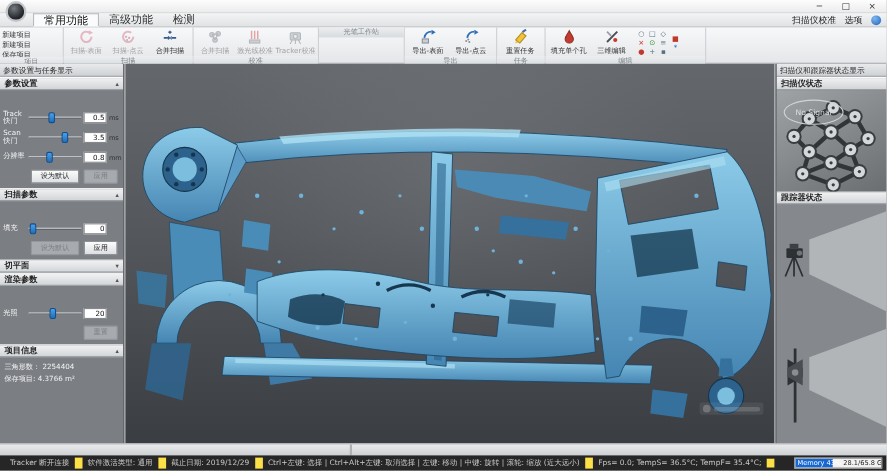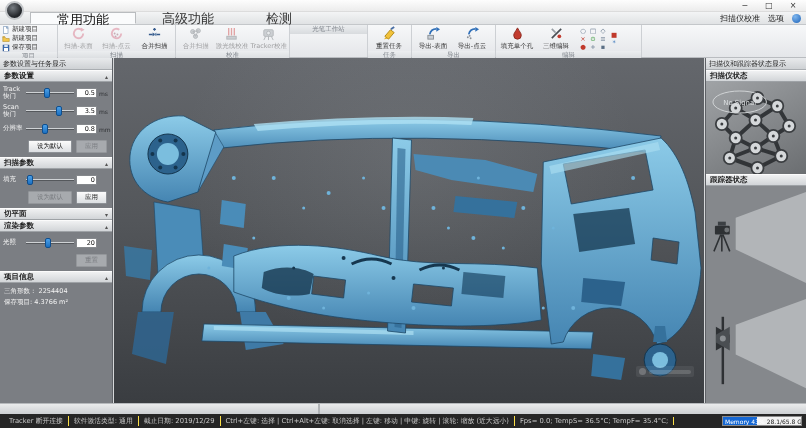--- a/index.html
+++ b/index.html
@@ -7,48 +7,48 @@
   body { font-family:"DejaVu Sans","Liberation Sans",sans-serif; position:relative; background:#d6d8da; font-size:8px; }
 
   
   .titlebar { position:absolute; top:0; left:0; right:0; height:12px; background:linear-gradient(#fdfdfd,#ececec); border-bottom:1px solid #dcdcdc; }
   .winbtns { position:absolute; top:0; right:2px; display:flex; gap:2px; }
   .winbtn { width:22px; height:11px; font-size:8px; line-height:11px; text-align:center; color:#333; cursor:default; }
   .logo { position:absolute; top:1px; left:5px; width:19px; height:19px; border-radius:50%;
           background:radial-gradient(circle at 38% 32%, #777c82, #23262a 65%); border:2px solid #c3c6c9; z-index:9; }
   
   .tabrow { position:absolute; top:12px; left:0; right:0; height:13px; background:linear-gradient(#f3f4f5,#e0e2e4); border-bottom:1px solid #c4c7ca; display:flex; align-items:flex-end; padding-left:30px; }
-  .tab { font-size:13px; padding:1px 26px 1px; color:#333; height:12px; line-height:11px; }
+  .tab { font-size:10px; padding:1px 9px 1px; color:#333; height:12px; line-height:11px; }
   .tab.active { background:#fafbfc; border:1px solid #b9bcbf; border-bottom:1px solid #fafbfc; color:#111; }
   .menu-right { position:absolute; right:5px; top:13px; display:flex; gap:8px; align-items:center; font-size:8px; color:#222; }
   .help-ball { width:9px; height:9px; border-radius:50%; background:radial-gradient(circle at 35% 30%, #7fb7ef, #1c62b8); }
 
   
   .ribbon { position:absolute; top:25px; left:0; right:0; height:33px; background:linear-gradient(#f7f8f9,#e4e6e9); border-bottom:1px solid #b9bcc0; display:flex; }
   .rgroup { height:100%; border-right:1px solid #cdd0d4; display:flex; flex-direction:column; }
   .rbtns { flex:1; display:flex; align-items:stretch; padding:1px 2px 0; gap:1px; }
   .rglabel { height:9px; font-size:6.5px; line-height:9px; color:#82878e; text-align:center; background:linear-gradient(#eceef0,#d8dbde); }
   .rbtn { width:38px; display:flex; flex-direction:column; align-items:center; justify-content:center; gap:1px; font-size:6.5px; color:#333; border-radius:2px; cursor:default; white-space:nowrap; }
   .rbtn svg { width:15px; height:15px; }
   .rbtn.disabled { opacity:.42; }
   .pcol { display:flex; flex-direction:column; justify-content:center; gap:1px; }
-  .pbtn { display:flex; align-items:flex-end; gap:2px; font-size:6.5px; color:#333; height:8px; white-space:nowrap; }
+  .pbtn { display:flex; align-items:center; gap:2px; font-size:6.5px; color:#333; height:8px; white-space:nowrap;flex-direction:column; }
   .pbtn svg { width:8px; height:8px; }
   .tgrid { display:grid; grid-template-columns:repeat(3,10px); grid-auto-rows:8px; align-content:center; margin-left:2px; }
   .tgrid span, .tcol span { font-size:6.5px; line-height:8px; text-align:center; color:#5a6e84; }
   .tcol { display:flex; flex-direction:column; justify-content:center; margin-left:2px; }
   .red { color:#c0392b !important; } .green { color:#3a9a3a !important; } .blue { color:#2f6fb8 !important; }
 
   
   .panel-left { position:absolute; top:58px; left:0; width:113px; bottom:25px; background:#7b7e83; border-right:1px solid #5f6267; display:flex; flex-direction:column; color:#f0f0f0; overflow:hidden; }
   .panel-right { position:absolute; top:58px; right:0; width:101px; bottom:25px; background:#7b7e83; border-left:1px solid #5f6267; display:flex; flex-direction:column; overflow:hidden; }
   .pheader { flex:none; height:12px; background:linear-gradient(#e8eaec,#ced1d4); color:#2a2a2a; font-size:7px; line-height:12px; padding:0 3px; border-bottom:1px solid #a9adb1; white-space:nowrap; overflow:hidden; }
   .sec-h { flex:none; height:12px; background:linear-gradient(#f0f1f2,#d2d5d8); color:#1f1f1f; font-size:7.5px; font-weight:bold; padding:0 4px; display:flex; justify-content:space-between; align-items:center; border-top:1px solid #fbfbfb; border-bottom:1px solid #9ea2a6; }
   .sec-h .arr { font-size:6px; color:#555; font-weight:normal; }
-  .sec-b { padding:2px 3px 1px; }
+  .sec-b { padding:16px 3px 1px; }
   .prow { display:flex; align-items:center; gap:2px; height:18px; }
   .plabel { width:21px; font-size:6.5px; line-height:1.15; white-space:pre-line; color:#f5f5f5; }
   .slider { flex:1; position:relative; height:12px; cursor:pointer; }
   .slider .track { position:absolute; left:0; right:0; top:5px; height:2px; background:#cfd2d5; border-bottom:1px solid #55585c; }
   .slider .thumb { position:absolute; top:1px; width:6px; height:10px; background:linear-gradient(#4ba0e8,#1b6fc0); border:1px solid #0f4f8f; border-radius:2px; }
   .pval { width:21px; height:10px; font-size:6.5px; border:1px solid #85888c; background:#fff; color:#111; padding:0 1px; text-align:right; font-family:inherit; }
   .punit { font-size:6px; color:#2e3033; width:10px; }
   .mini-btn { width:12px; height:11px; font-size:7px; line-height:10px; text-align:center; background:linear-gradient(#fbfbfb,#dcdfe2); border:1px solid #8d9196; color:#2f6fb8; border-radius:1px; }
   .btnrow { display:flex; justify-content:flex-end; gap:4px; margin:2px 2px 3px; }
   .btn { font-size:6.5px; padding:1px 8px; background:linear-gradient(#fbfbfb,#dcdfe2); border:1px solid #8d9196; color:#222; border-radius:1px; cursor:default; }
@@ -65,21 +65,21 @@
       background:radial-gradient(ellipse at 50% 30%, rgba(170,175,180,.16), transparent 55%), linear-gradient(#64676c, #54575b 45%, #3a3d41); overflow:hidden; cursor:grab; }
   .viewport > svg { position:absolute; inset:0; width:100%; height:100%; }
   .watermark { position:absolute; right:10px; bottom:26px; width:58px; height:11px; background:rgba(255,255,255,.07); border-radius:2px; display:flex; align-items:center; gap:3px; padding:0 3px; }
   .watermark i { display:block; width:7px; height:7px; border-radius:50%; background:rgba(255,255,255,.22); }
   .watermark b { display:block; flex:1; height:4px; border-radius:2px; background:rgba(255,255,255,.16); }
 
   
   .bottom-strip { position:absolute; left:0; right:0; bottom:14px; height:11px; background:linear-gradient(#eaebec,#cdd0d3); border-top:1px solid #b6b9bc; }
   .bottom-strip .notch { position:absolute; left:318px; top:0; bottom:0; width:2px; background:#b0b3b6; }
   .statusbar { position:absolute; left:0; right:0; bottom:0; height:14px; background:#262626; color:#c9c9c9; font-size:6.8px; display:flex; align-items:center; padding:0 4px; white-space:nowrap; }
-  .sseg { padding:0 5px; border-right:1px solid #fde047; }
+  .sseg { padding:0 5px; border-right:7px solid #fde047; }
   .mem { margin-left:auto; position:relative; width:80px; height:10px; background:#f2f2f2; border:1px solid #8a8a8a; overflow:hidden; }
   .mem .fill { position:absolute; left:0; top:0; bottom:0; background:#1567d3; }
   .mem .txt { position:absolute; inset:0; display:flex; align-items:center; gap:2px; padding:0 2px; font-size:6px; }
   .mem .txt .a { color:#fff; } .mem .txt .b { color:#222; }
 </style>
 </head>
 <body>
 
 <div class="titlebar">
   <div class="winbtns">
@@ -191,34 +191,20 @@
         <span>Tracker校准</span>
       </div>
     </div>
     <div class="rglabel">校准</div>
   </div>
 
   <div class="rgroup" style="width:78px">
     <div class="rglabel">光笔工作站</div>
   </div>
 
-  <div class="rgroup" style="width:44px">
-    <div class="rbtns">
-      <div class="rbtn">
-        <svg viewBox="0 0 16 16">
-            <path d="M3 11l6-7 4 3-6 7z" fill="#f2c23a" stroke="#b08a1a"></path>
-            <path d="M9.5 3.5l3.5-2.5" stroke="#4a6fa5" stroke-width="2"></path>
-            <path d="M2 14l2-2 2 1.5z" fill="#e6b42e"></path>
-          </svg>
-        <span>重置任务</span>
-      </div>
-    </div>
-    <div class="rglabel">任务</div>
-  </div>
-
   <div class="rgroup" style="width:84px">
     <div class="rbtns">
       <div class="rbtn">
         <svg viewBox="0 0 16 16">
             <rect x="2" y="10" width="6" height="4" fill="#c9ced4" stroke="#8a9097"></rect>
             <path d="M4 9C5 4 8 3 11 3" stroke="#2f6fb8" stroke-width="1.8" fill="none"></path>
             <path d="M11 1l4 2.5-4 2.5z" fill="#2f6fb8"></path>
           </svg>
         <span>导出-表面</span>
       </div>
@@ -227,20 +213,34 @@
             <circle cx="3" cy="12" r="1" fill="#8a9097"></circle>
             <circle cx="6" cy="13" r="1" fill="#8a9097"></circle>
             <circle cx="5" cy="10.5" r="1" fill="#8a9097"></circle>
             <path d="M4 9C5 4 8 3 11 3" stroke="#2f6fb8" stroke-width="1.8" fill="none"></path>
             <path d="M11 1l4 2.5-4 2.5z" fill="#2f6fb8"></path>
           </svg>
         <span>导出-点云</span>
       </div>
     </div>
     <div class="rglabel">导出</div>
+  </div>
+
+  <div class="rgroup" style="width:44px">
+    <div class="rbtns">
+      <div class="rbtn">
+        <svg viewBox="0 0 16 16">
+            <path d="M3 11l6-7 4 3-6 7z" fill="#f2c23a" stroke="#b08a1a"></path>
+            <path d="M9.5 3.5l3.5-2.5" stroke="#4a6fa5" stroke-width="2"></path>
+            <path d="M2 14l2-2 2 1.5z" fill="#e6b42e"></path>
+          </svg>
+        <span>重置任务</span>
+      </div>
+    </div>
+    <div class="rglabel">任务</div>
   </div>
 
   <div class="rgroup" style="width:146px">
     <div class="rbtns">
       <div class="rbtn">
         <svg viewBox="0 0 16 16">
             <path d="M8 2c2 4 4 5.5 4 8a4 4 0 1 1-8 0c0-2.5 2-4 4-8z" fill="#c23b2e" stroke="#8c2a20"></path>
           </svg>
         <span>填充单个孔</span>
       </div>

